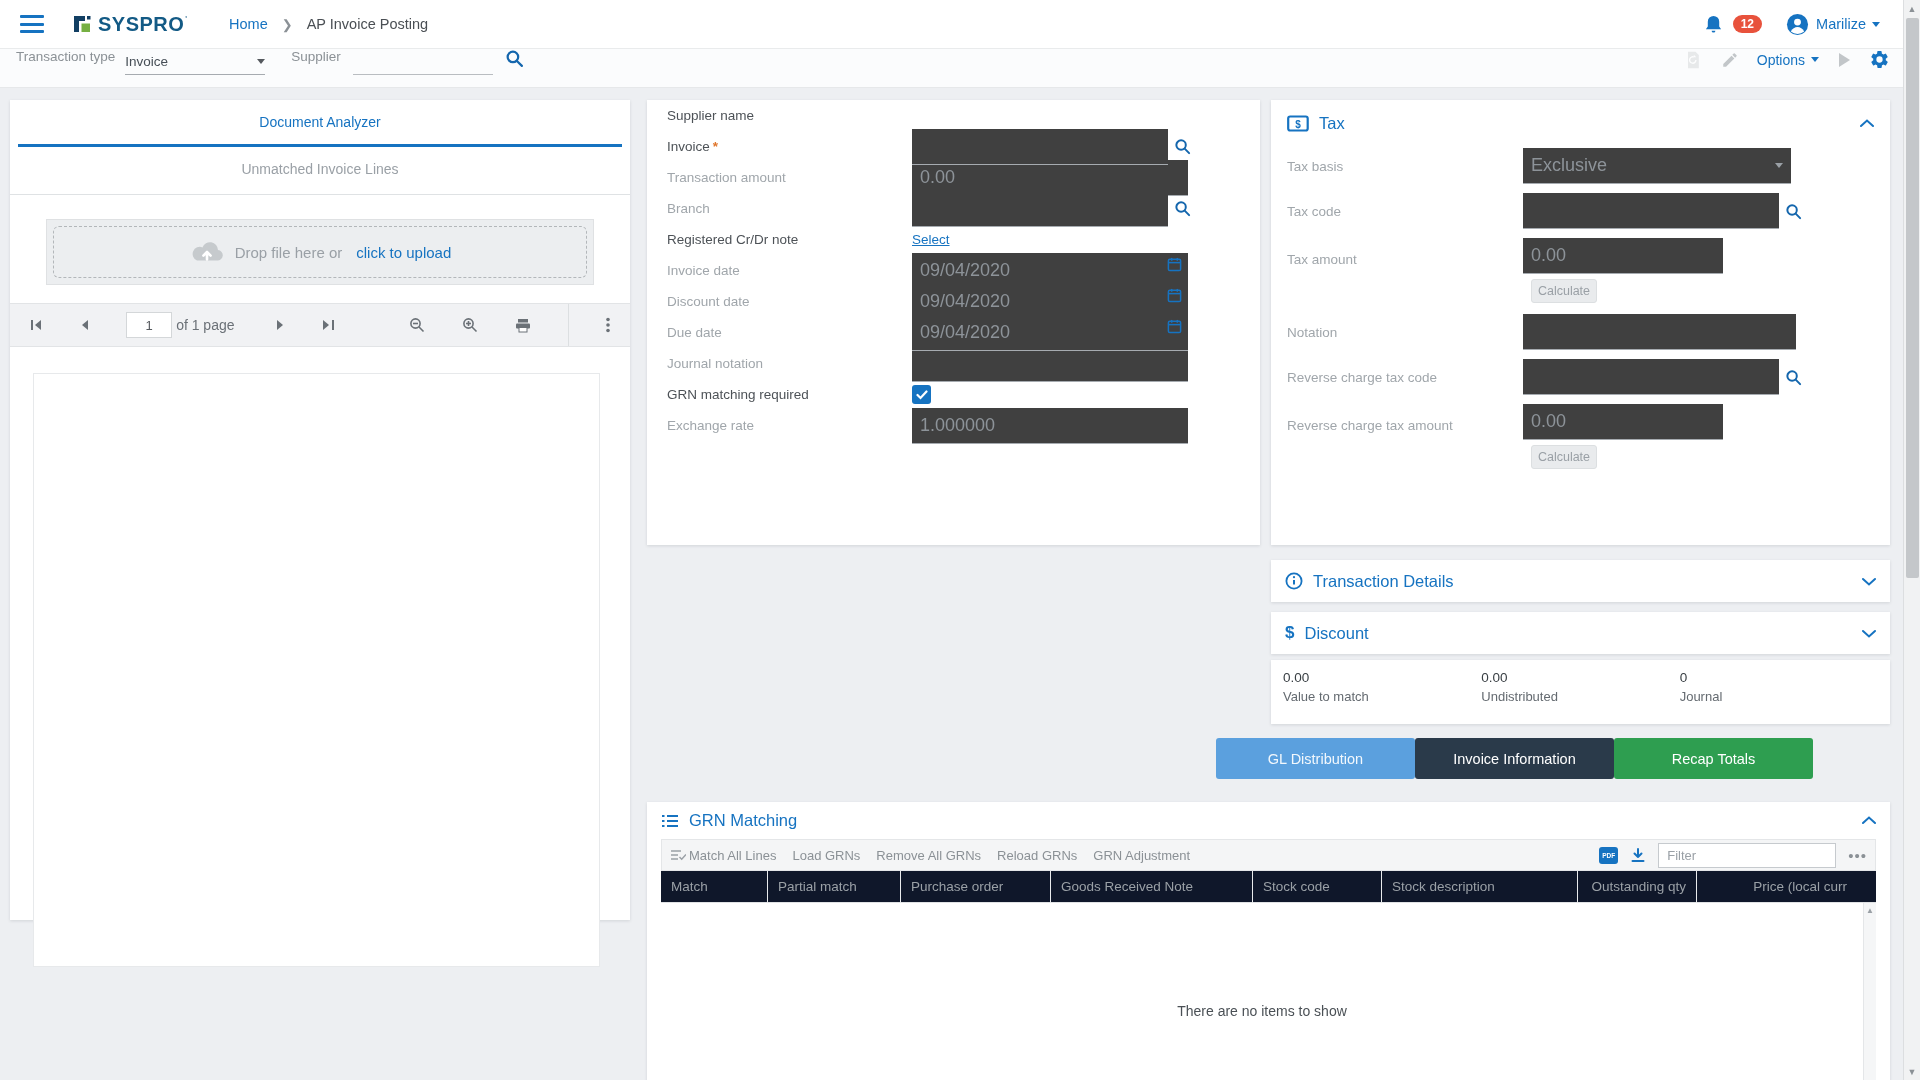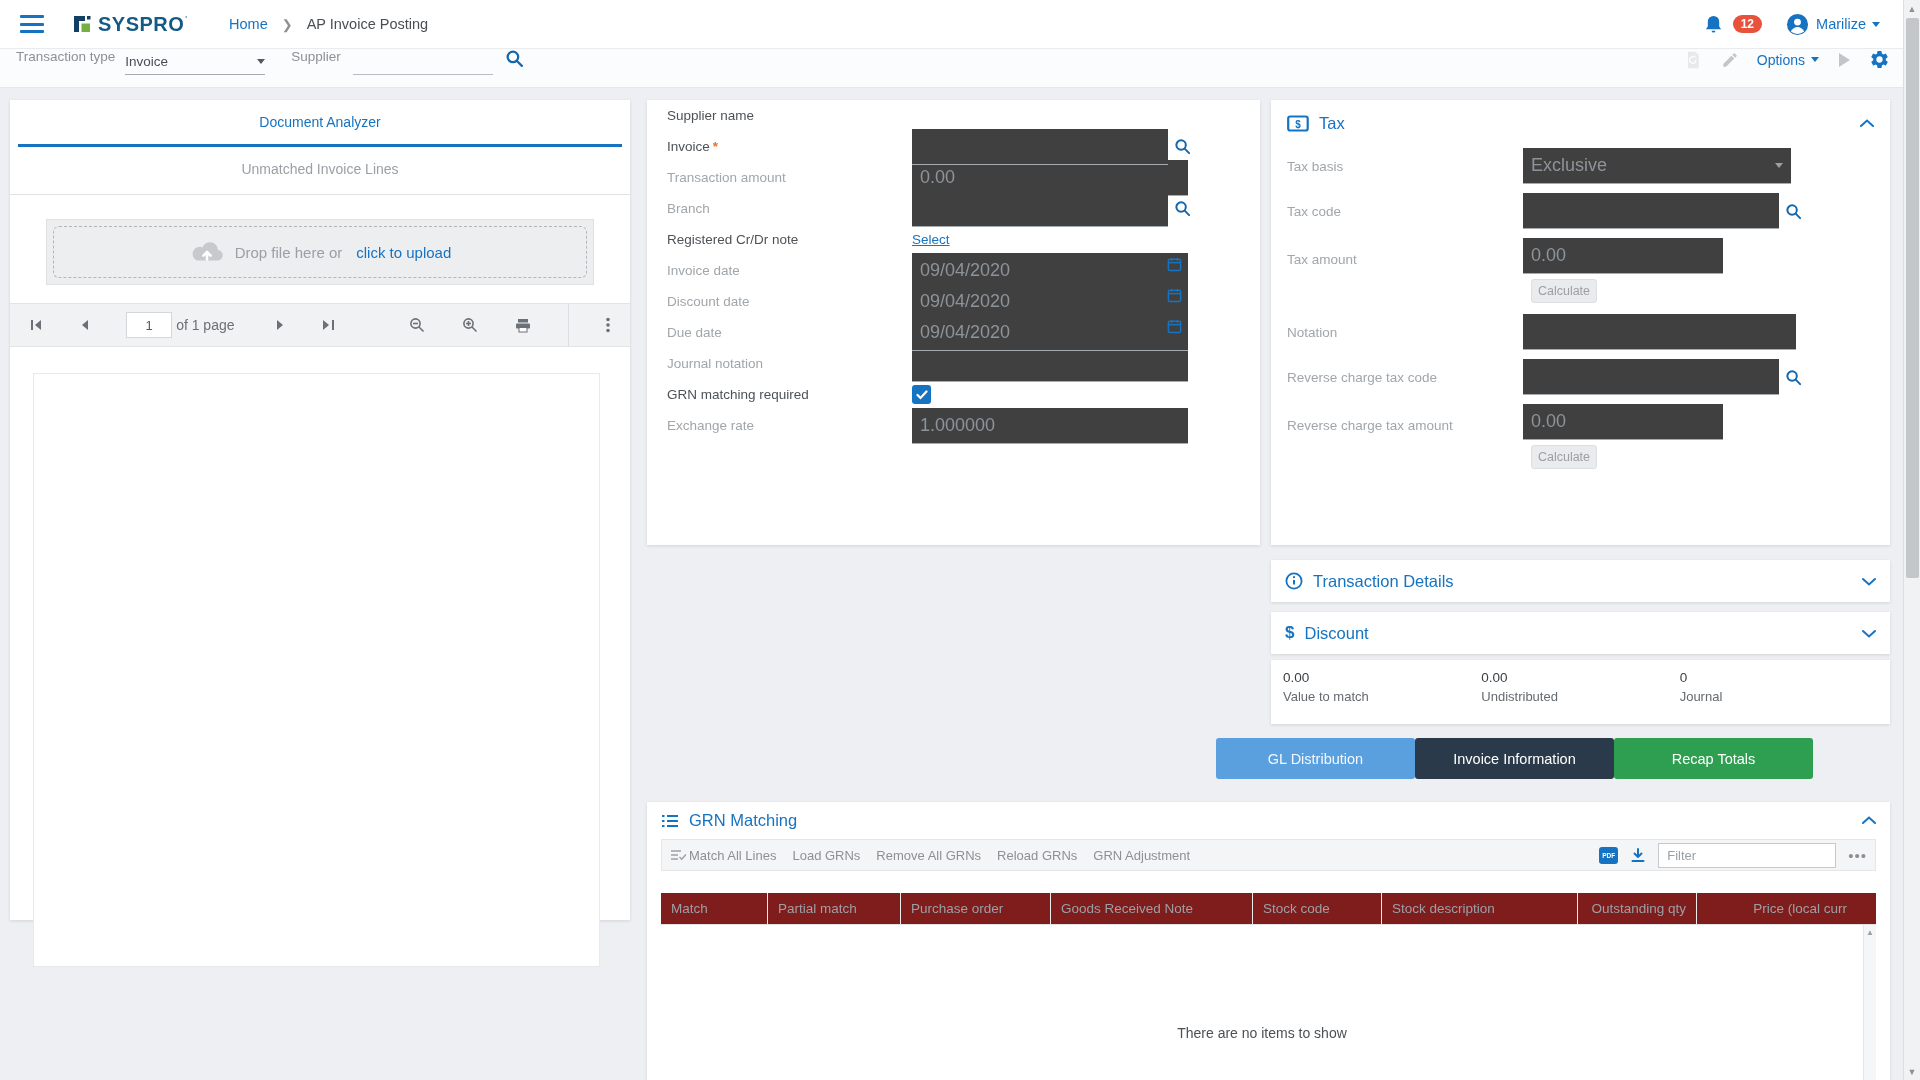--- a/index.html
+++ b/index.html
@@ -104,22 +104,22 @@
   .grn-toolbar { margin-top:9px; height:32px; background:#f4f5f6; border:1px solid #e4e6e8;
                  display:flex; align-items:center; padding:0 8px; gap:16px; }
   .grn-act { color:#8b9196; font-size:13px; cursor:pointer; display:flex; align-items:center; gap:3px;}
   .grn-right { margin-left:auto; display:flex; align-items:center; gap:12px; }
   .pdf-ic { width:19px; height:17px; background:#1673c1; border-radius:3px; color:#fff; font-size:6.5px;
             font-weight:bold; display:flex; align-items:center; justify-content:center; cursor:pointer;}
   .filter-input { width:178px; height:25px; border:1px solid #c6cace; padding:0 8px; font-size:13px;
                   color:#55595e; font-family:"Liberation Sans",sans-serif;}
   .filter-input::placeholder { color:#9aa0a6; }
   .kebab-h { color:#8b9196; font-size:15px; letter-spacing:1px; cursor:pointer; }
-  .grn-thead { display:flex; height:32px; background:#7f1d1d; border-bottom:1px solid #e0e2e4;
-               align-items:center;margin-top:22px; }
+  .grn-thead { display:flex; height:32px; background:#0f172a; border-bottom:1px solid #e0e2e4;
+               align-items:center; }
   .th { font-size:13.5px; color:#9aa0a6; padding:0 10px; border-right:1px solid #e8eaec; height:32px;
         display:flex; align-items:center; white-space:nowrap; overflow:hidden; cursor:pointer;}
   .th:nth-child(1){width:107px;} .th:nth-child(2){width:133px;} .th:nth-child(3){width:150px;}
   .th:nth-child(4){width:202px;} .th:nth-child(5){width:129px;} .th:nth-child(6){width:196px;}
   .th:nth-child(7){width:119px; justify-content:flex-end;} .th:nth-child(8){width:160px; justify-content:flex-end; border-right:none;}
   .grn-bodywrap { display:flex; height:252px; }
   .grn-body { flex:1; display:flex; justify-content:center; padding-top:100px;
               font-size:14px; color:#4a5055; }
   .mini-scroll { width:13px; background:#f5f6f7; border-left:1px solid #e4e6e8; }
   .mini-up { height:14px; display:flex; align-items:center; justify-content:center; color:#9aa0a6; font-size:8px; cursor:pointer;}

